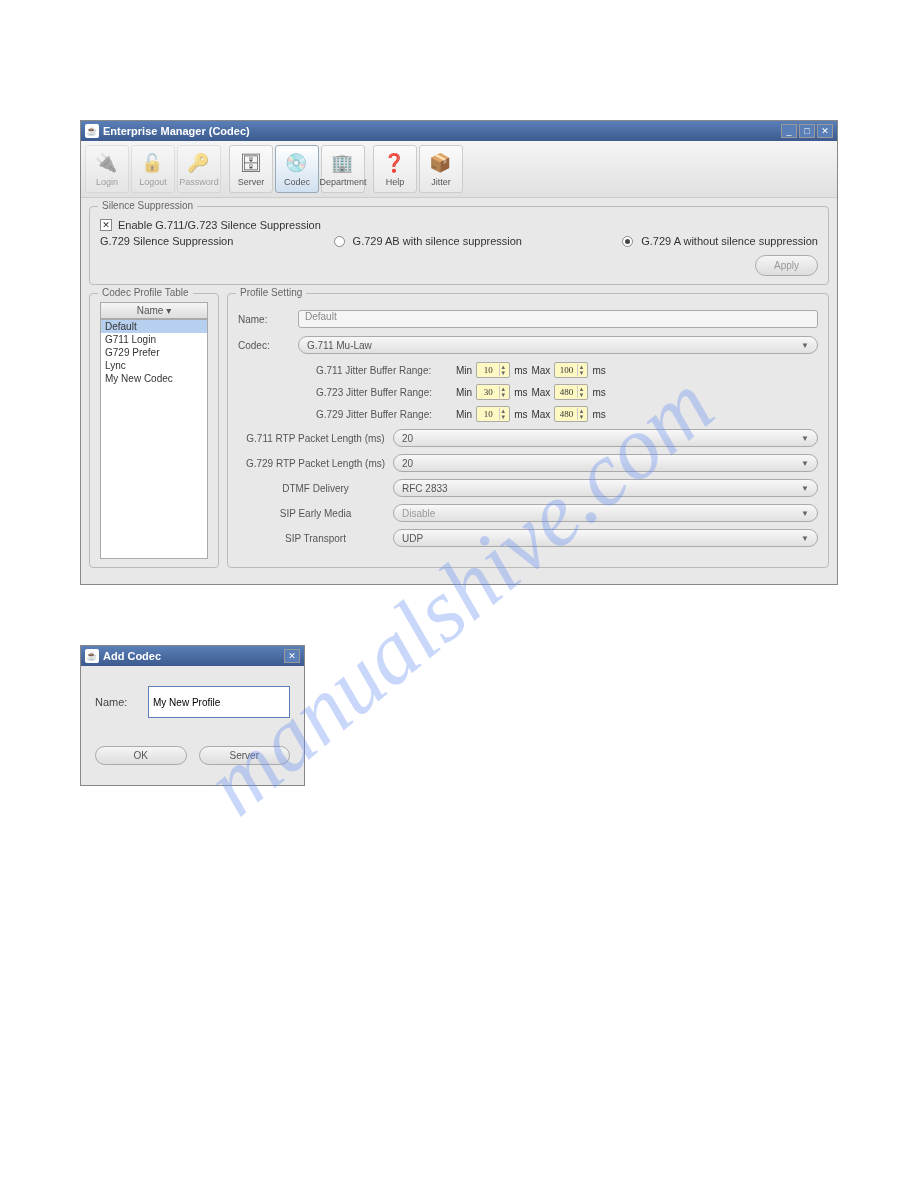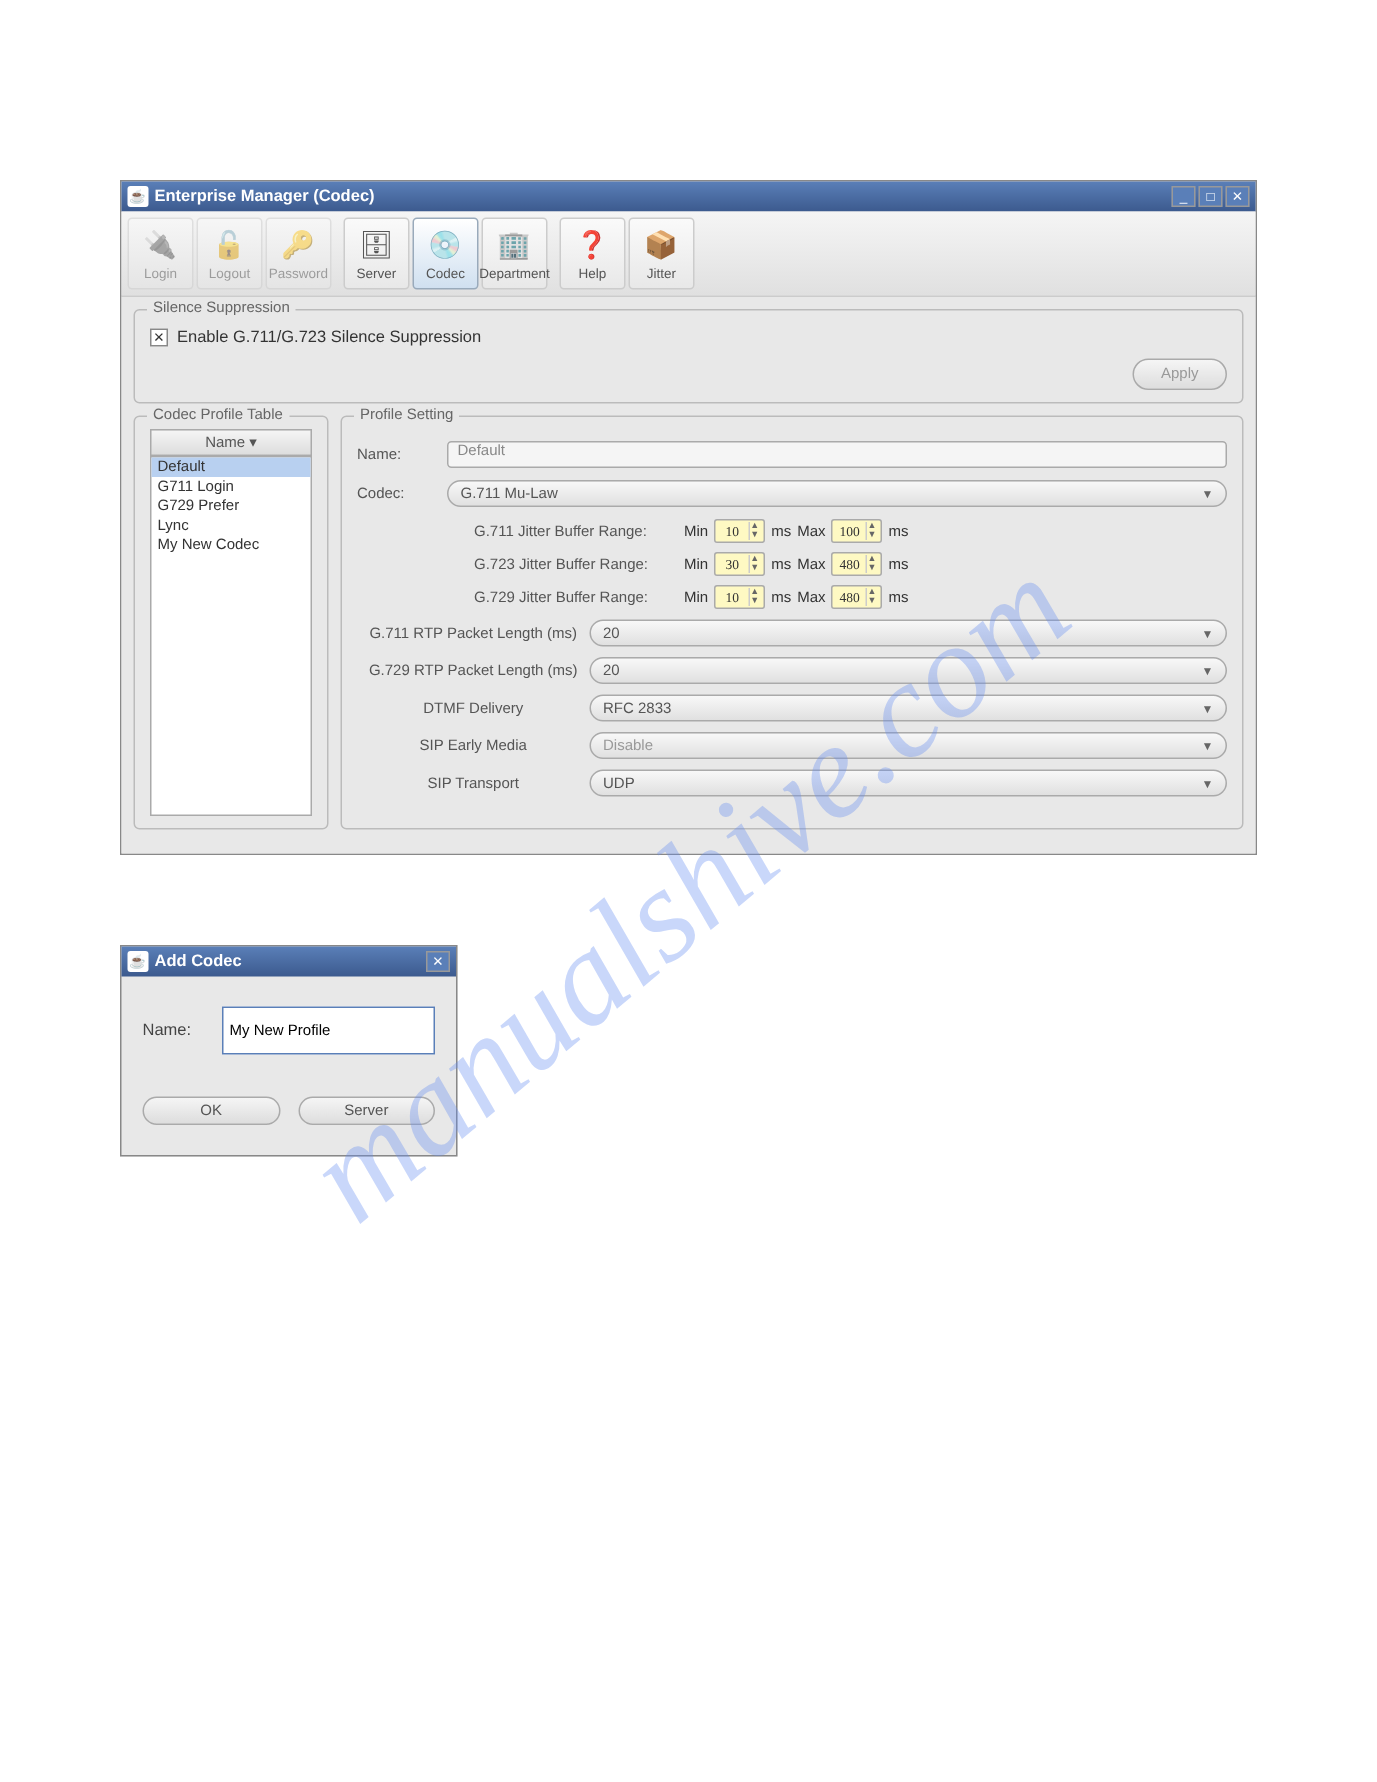--- a/index.html
+++ b/index.html
@@ -111,20 +111,31 @@
         </div>
     </div>
     <div class="main-area">
 
       <div class="groupbox clearfix">
         <div class="groupbox-title">Silence Suppression</div>
         <div class="silence-row">
           <span class="checkbox">✕</span>
           <span>Enable G.711/G.723 Silence Suppression</span>
         </div>
+        <div class="silence-row" style="justify-content: space-between;">
+          <span>G.729 Silence Suppression</span>
+          <span style="display:flex;align-items:center;gap:4px;">
+              <span class="radio"></span>
+              <span>G.729 AB with silence suppression</span>
+            </span>
+          <span style="display:flex;align-items:center;gap:4px;">
+              <span class="radio checked"></span>
+              <span>G.729 A without silence suppression</span>
+            </span>
+        </div>
         <div class="apply-btn">Apply</div>
       </div>
 
       <div class="lower-area">
         <div class="groupbox codec-table-box">
           <div class="groupbox-title">Codec Profile Table</div>
           <div class="table-head">Name ▾</div>
           <div class="table-list">
             <div class="table-item selected">Default</div>
             <div class="table-item">G711 Login</div>

